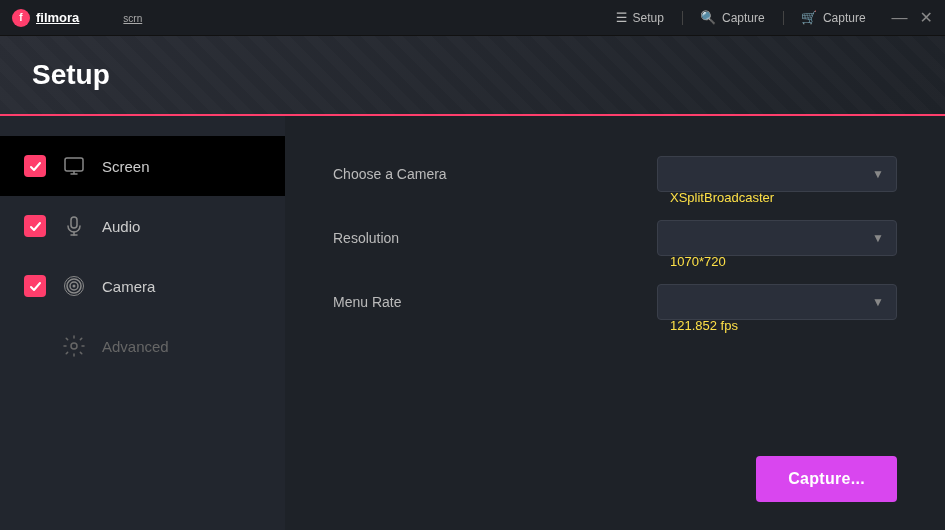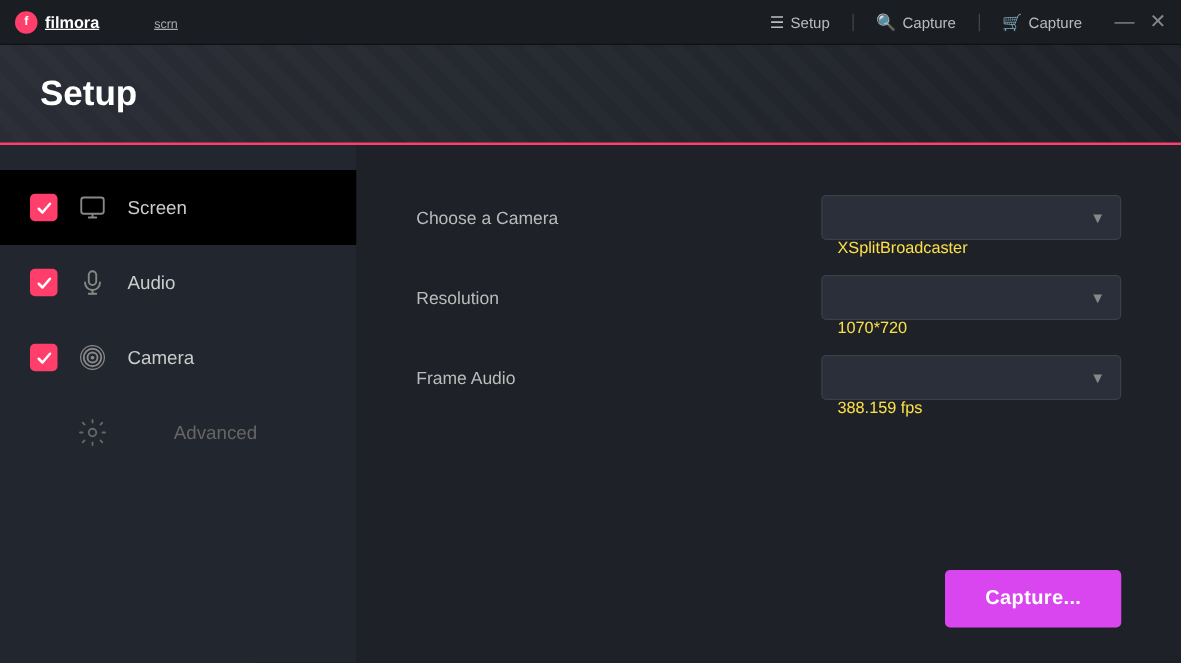--- a/index.html
+++ b/index.html
@@ -306,21 +306,21 @@
     </div>
 
     <div class="sidebar-item no-check">
       <div class="sidebar-checkbox-placeholder"></div>
       <div class="sidebar-icon">
         <svg width="24" height="24" viewBox="0 0 24 24" fill="none" xmlns="http://www.w3.org/2000/svg">
           <circle cx="12" cy="12" r="3" stroke="#666" stroke-width="1.5"></circle>
           <path d="M12 2v2M12 20v2M4.22 4.22l1.42 1.42M18.36 18.36l1.42 1.42M2 12h2M20 12h2M4.22 19.78l1.42-1.42M18.36 5.64l1.42-1.42" stroke="#666" stroke-width="1.5" stroke-linecap="round"></path>
         </svg>
       </div>
-      <span class="sidebar-label" style="color:#666;margin-left:37px;">Advanced</span>
+      <span class="sidebar-label" style="color:#666;">Advanced</span>
     </div>
 
   </div>
 
   <div id="content-area">
 
     <div class="setting-row">
       <span class="setting-label">Choose a Camera</span>
       <div class="setting-select">
         <span class="setting-select-value">XSplitBroadcaster</span>
@@ -330,23 +330,23 @@
 
     <div class="setting-row">
       <span class="setting-label">Resolution</span>
       <div class="setting-select">
         <span class="setting-select-value">1070*720</span>
         <span class="setting-select-arrow">▼</span>
       </div>
     </div>
 
     <div class="setting-row">
-      <span class="setting-label">Frame Audio</span>
+      <span class="setting-label">Menu Rate</span>
       <div class="setting-select">
-        <span class="setting-select-value">388.159 fps</span>
+        <span class="setting-select-value">121.852 fps</span>
         <span class="setting-select-arrow">▼</span>
       </div>
     </div>
 
     <button id="capture-btn">Capture...</button>
 
   </div>
 </div>
 
 </body></html>

